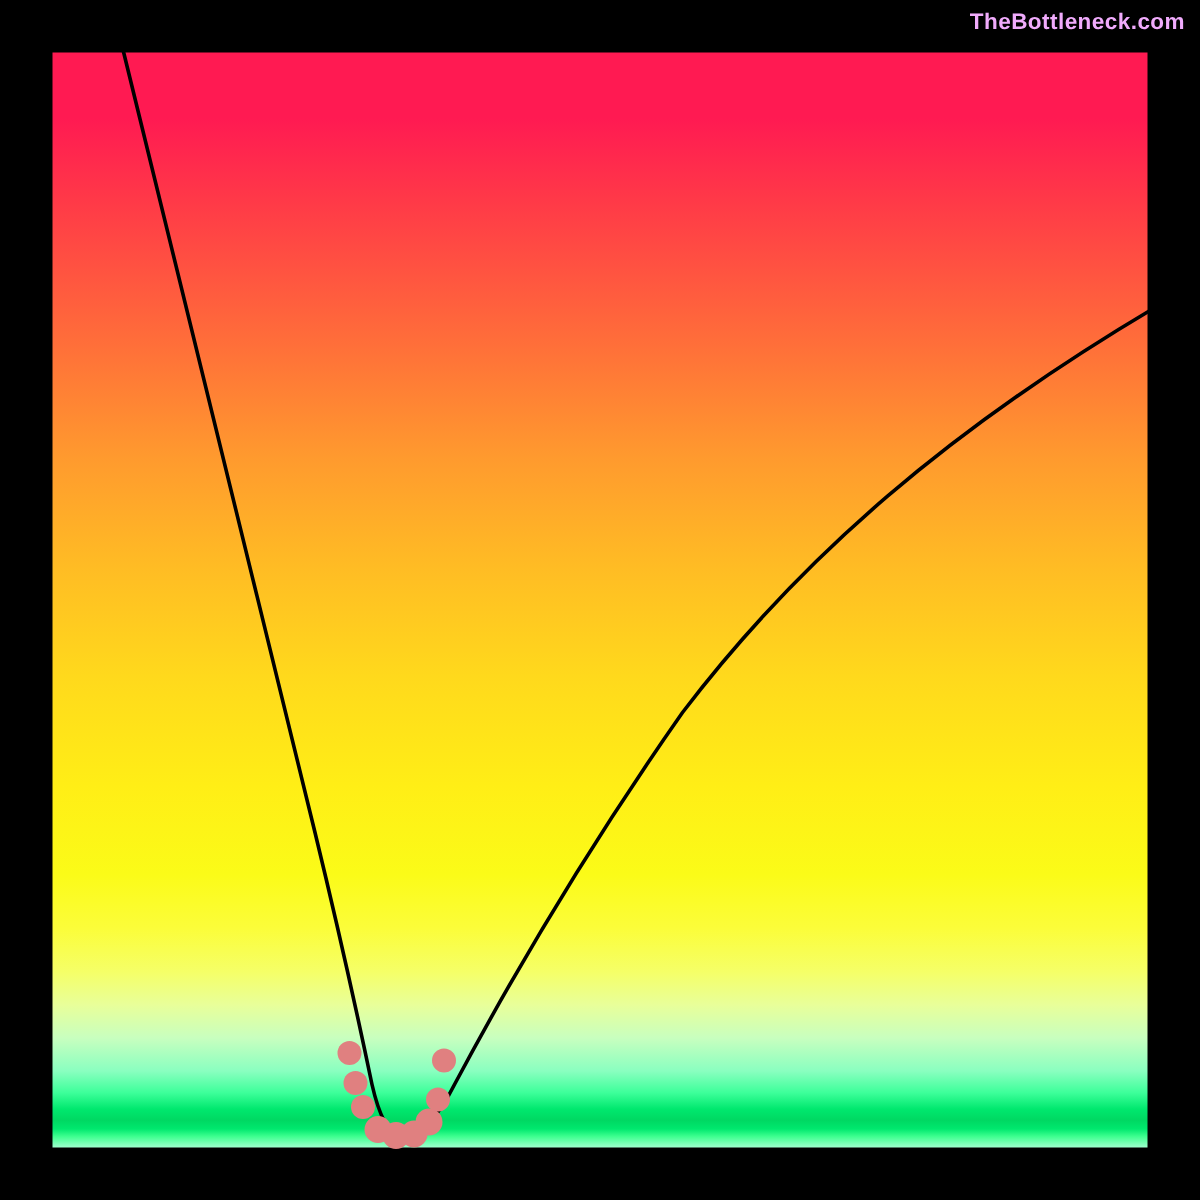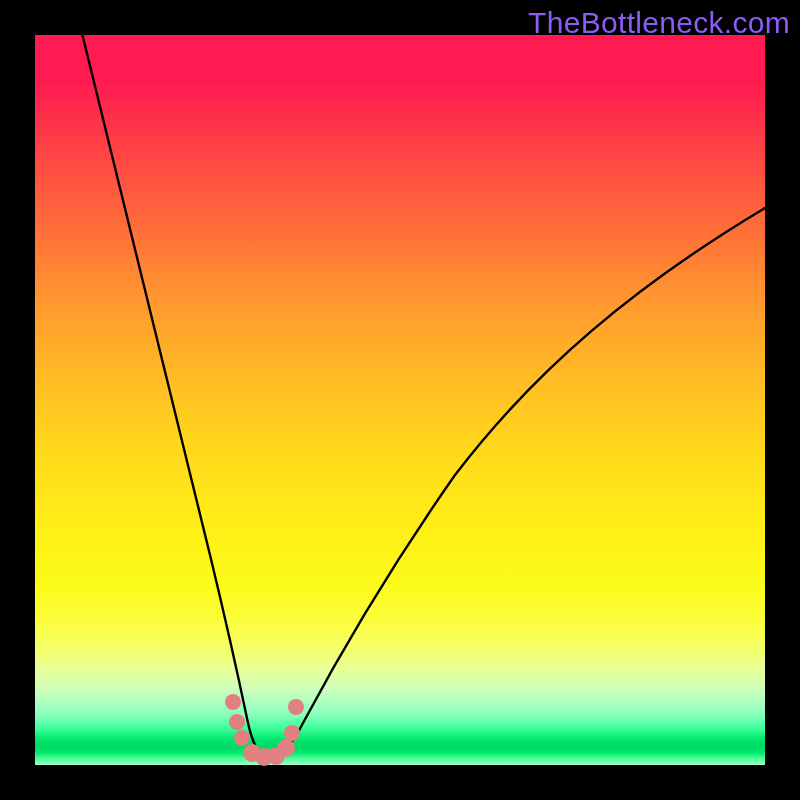--- a/index.html
+++ b/index.html
@@ -46,24 +46,24 @@
       #00d862 97.5%,
       #00e86e 98.3%,
       #3fff90 99%,
       #9fffce 100%
     );
   }
   .watermark {
     position: absolute;
     top: 6px;
     right: 10px;
-    color: #8b5cf6;
-    font-size: 30px;
+    color: #f0abfc;
+    font-size: 15px;
     letter-spacing: 0.3px;
-    font-weight: 400;
+    font-weight: 700;
   }
   svg.curve {
     position: absolute;
     top: 0;
     left: 0;
     width: 730px;
     height: 730px;
     overflow: visible;
   }
 </style>

